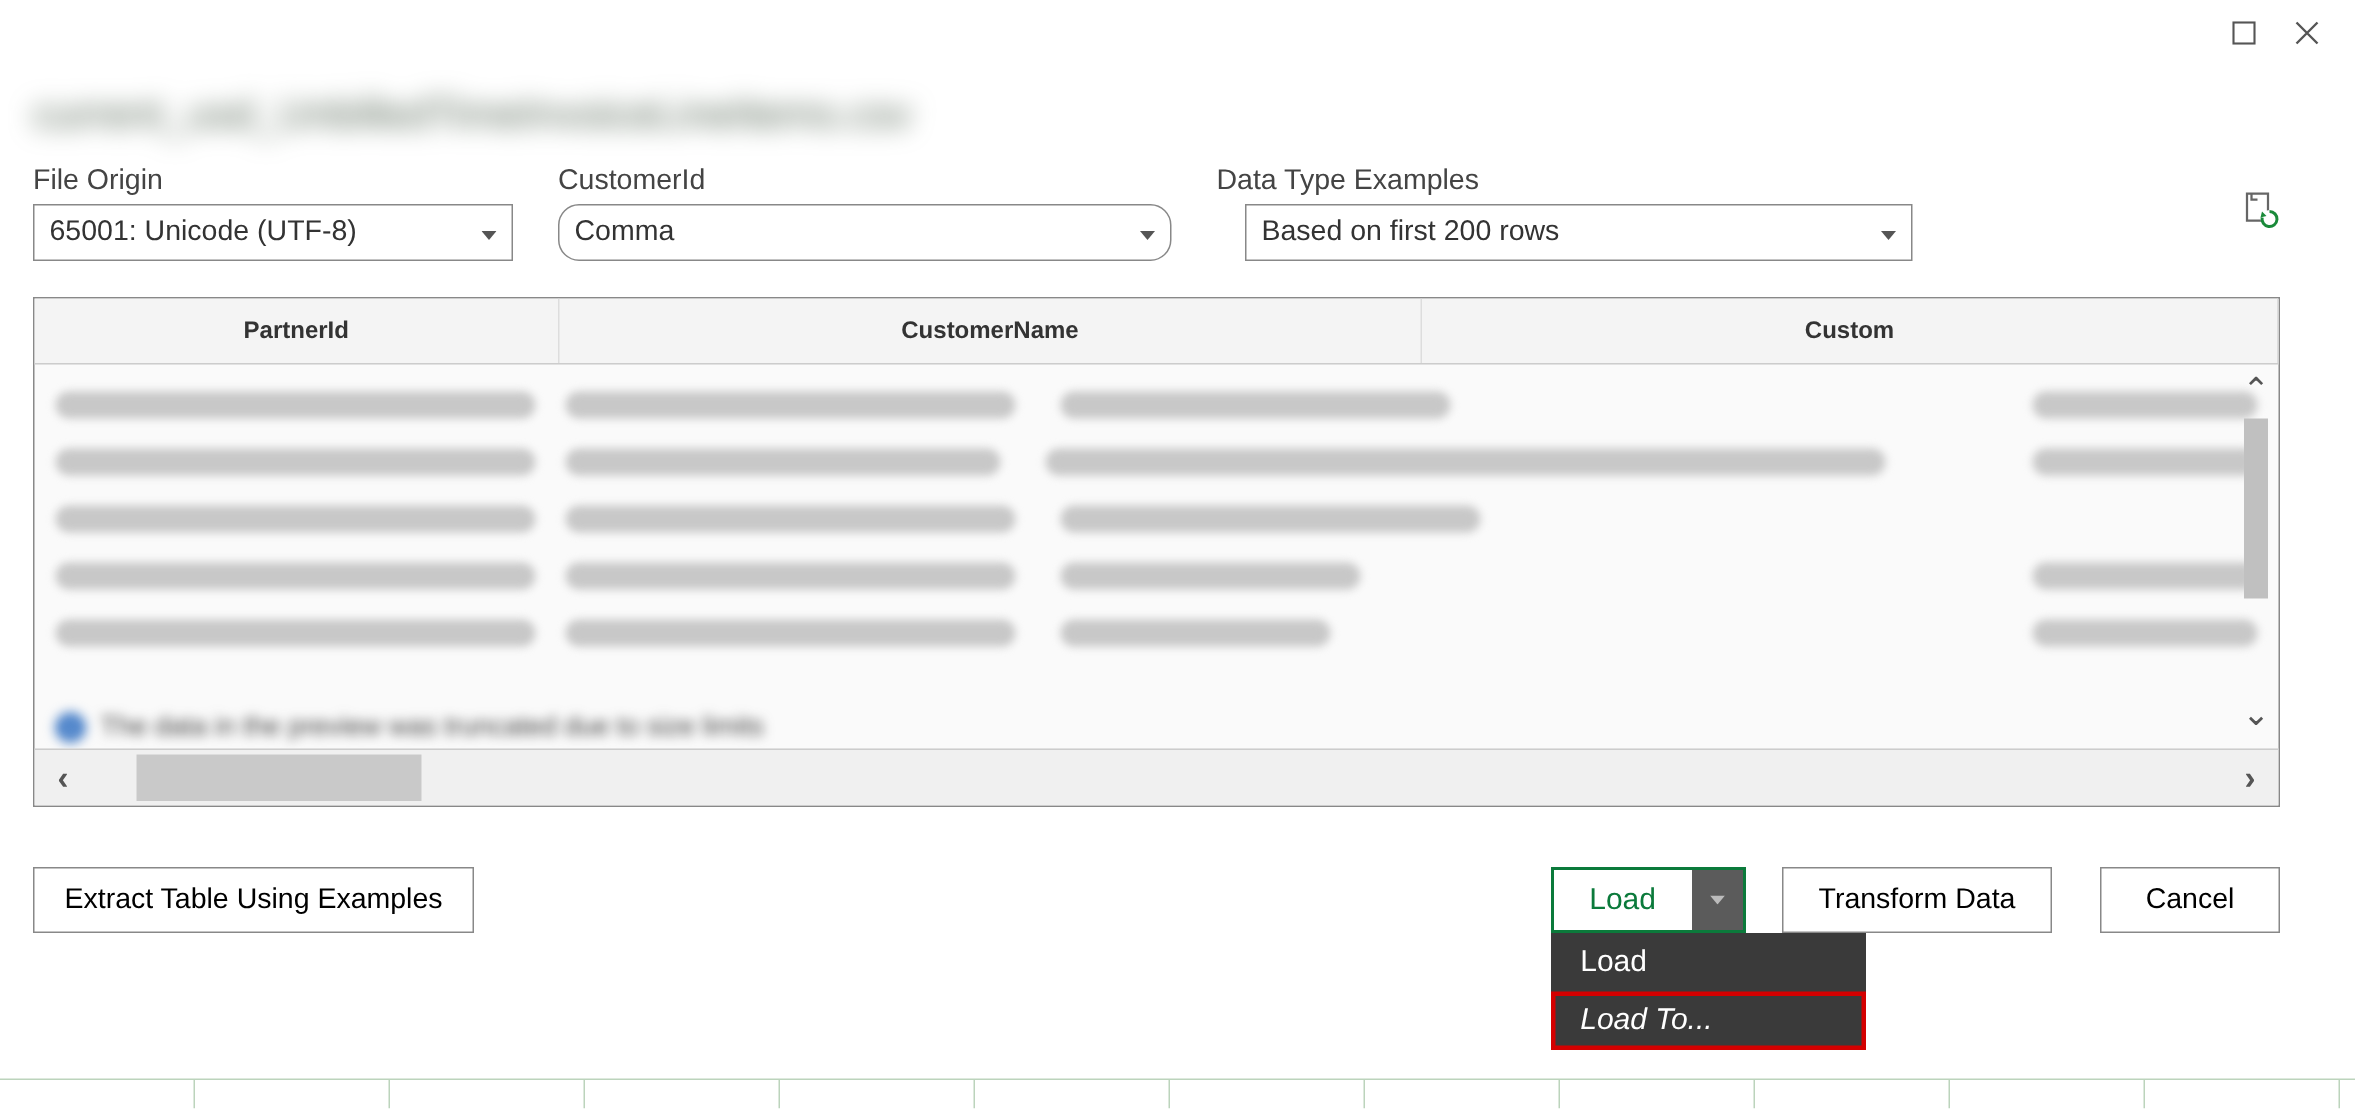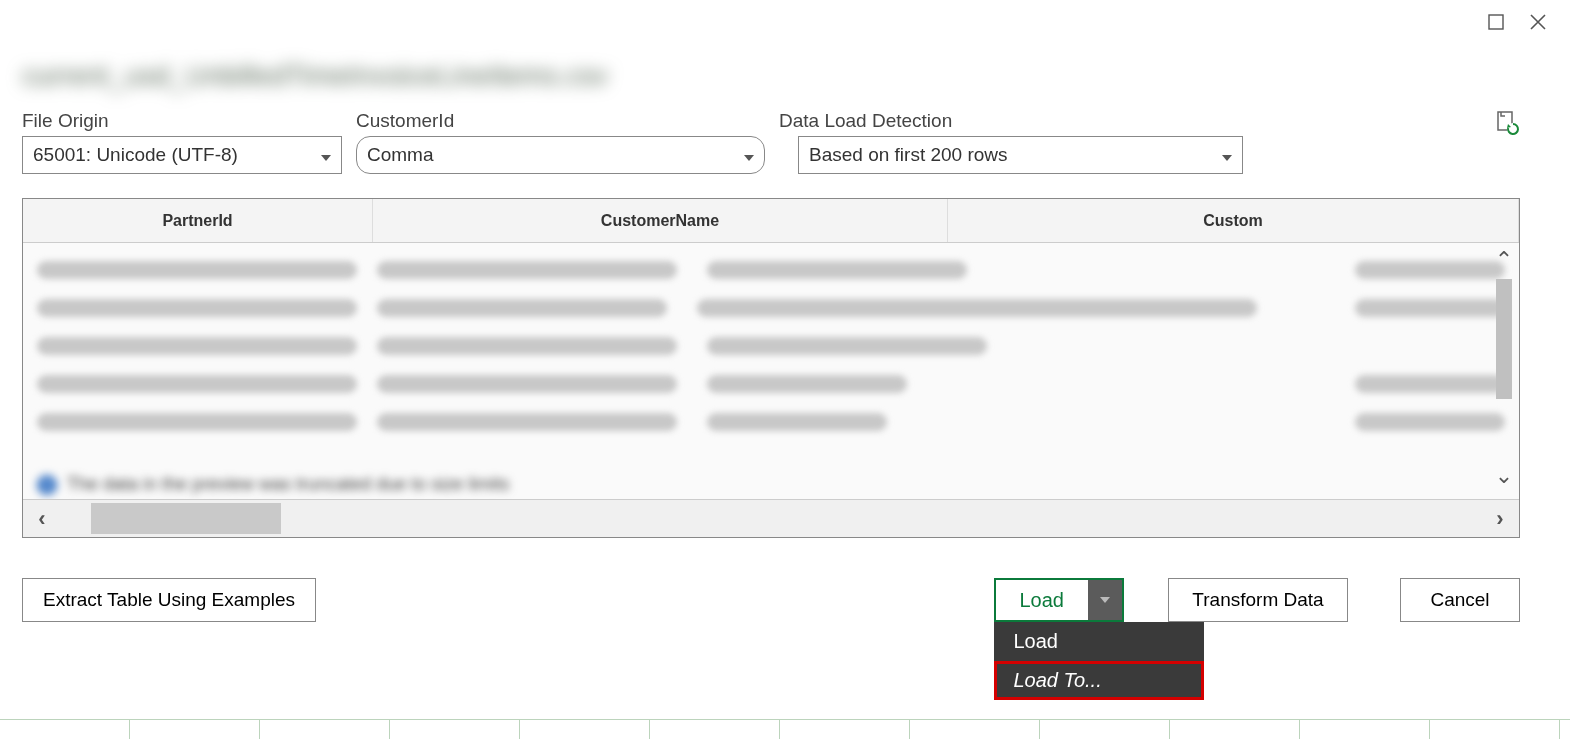--- a/index.html
+++ b/index.html
@@ -1,21 +1,21 @@
 <!DOCTYPE html>
 <html><head>
   <meta charset="utf-8">
   <style>
     * { box-sizing: border-box; margin: 0; padding: 0; font-family: "Segoe UI", Tahoma, sans-serif; }
     body { width: 1570px; height: 739px; background: #fff; position: relative; color: #333; }
     .titlebar { position: absolute; top: 10px; right: 20px; display: flex; gap: 18px; }
     .titlebar .win-btn { width: 24px; height: 24px; display: flex; align-items: center; justify-content: center; color: #555; font-size: 18px; cursor: default; }
     .dialog { position: absolute; left: 22px; top: 60px; right: 50px; }
     .filename { font-size: 28px; color: #565; filter: blur(8px); margin-bottom: 18px; font-weight: 400; }
-    .row-settings { display: flex; gap: 14px; align-items: flex-start; }
+    .row-settings { display: flex; gap: 30px; align-items: center; }
     .field-group { display: flex; flex-direction: column; gap: 4px; }
     .field-label { font-size: 19px; color: #444; }
     .dropdown { border: 1px solid #888; height: 38px; font-size: 19px; padding: 0 34px 0 10px; background: #fff; position: relative; display: flex; align-items: center; color: #333; }
     .dropdown .caret { position: absolute; right: 10px; top: 50%; transform: translateY(-50%); }
     .dd-fileorigin { width: 320px; }
     .dd-delimiter { width: 409px; border-radius: 14px; }
     .dd-datatype { width: 445px; margin-left: 19px; }
     .refresh-ico { margin-left: auto; }
     .preview { border: 1px solid #888; margin-top: 24px; height: 340px; position: relative; background: #fafafa; overflow: hidden; }
     .preview-header { display: flex; background: #f4f4f4; border-bottom: 1px solid #ccc; height: 44px; }
@@ -32,21 +32,21 @@
     .vscroll .thumb { width: 16px; background: #c0c0c0; height: 120px; margin-top: 6px; }
     .hscroll { position: absolute; left: 0; right: 0; bottom: 0; height: 38px; border-top: 1px solid #ccc; background: #f0f0f0; display: flex; align-items: center; }
     .hscroll .arrow { width: 38px; text-align: center; font-size: 22px; color: #555; font-weight: bold; }
     .hscroll .track { flex: 1; height: 100%; position: relative; }
     .hscroll .thumb { position: absolute; left: 30px; width: 190px; top: 3px; bottom: 3px; background: #c9c9c9; }
     .info-row { position: absolute; left: 14px; bottom: 42px; display: flex; align-items: center; gap: 10px; filter: blur(4px); }
     .info-ico { width: 20px; height: 20px; border-radius: 50%; background: #3a76c4; color:#fff; display:flex;align-items:center;justify-content:center;font-size:13px;font-weight:bold;}
     .footer { margin-top: 40px; display: flex; align-items: flex-start; position: relative; }
     .btn { border: 1px solid #888; background: #fff; height: 44px; padding: 0 20px; font-size: 19px; display: inline-flex; align-items: center; justify-content: center; cursor: pointer; }
     .btn-extract { }
-    .right-btns { margin-left: auto; display: flex; gap: 52px; align-items: flex-end; position: relative; }
+    .right-btns { margin-left: auto; display: flex; gap: 32px; align-items: flex-end; position: relative; }
     .load-split { display: flex; border: 2px solid #0b7a3b; height: 44px; }
     .load-main { padding: 0 24px; display:flex;align-items:center; color: #0b7a3b; font-size: 20px; }
     .load-caret { width: 34px; background: #5b5b5b; display:flex;align-items:center;justify-content:center; }
     .dropdown-menu { position: absolute; top: 44px; left: 0; width: 210px; background: #3a3a3a; color: #fff; font-size: 20px; z-index: 10; }
     .dropdown-menu .item { padding: 8px 20px; }
     .dropdown-menu .item.highlight { outline: 3px solid #d40000; outline-offset: -3px; font-style: italic; }
     .load-wrap { position: relative; margin-right: -8px; }
     .btn-transform { width: 180px; }
     .btn-cancel { width: 120px; }
     .cells-grid { position: absolute; left:0; right:0; bottom:0; height:20px; display:flex; border-top:1px solid #bcd4bc;}
@@ -86,21 +86,21 @@
     <div class="field-group">
       <div class="field-label">CustomerId</div>
       <div class="dropdown dd-delimiter">
         <span>Comma</span>
         <span class="caret"><svg class="caret-down" viewBox="0 0 10 6">
               <path d="M0 0 L5 6 L10 0 Z"></path>
             </svg></span>
       </div>
     </div>
     <div class="field-group">
-      <div class="field-label">Data Load Detection</div>
+      <div class="field-label">Data Type Examples</div>
       <div class="dropdown dd-datatype">
         <span>Based on first 200 rows</span>
         <span class="caret"><svg class="caret-down" viewBox="0 0 10 6">
               <path d="M0 0 L5 6 L10 0 Z"></path>
             </svg></span>
       </div>
     </div>
     <div class="refresh-ico">
       <svg width="26" height="26" viewBox="0 0 26 26">
         <path d="M4 2 h14 v18 h-14 z" fill="none" stroke="#666" stroke-width="1.5"></path>

